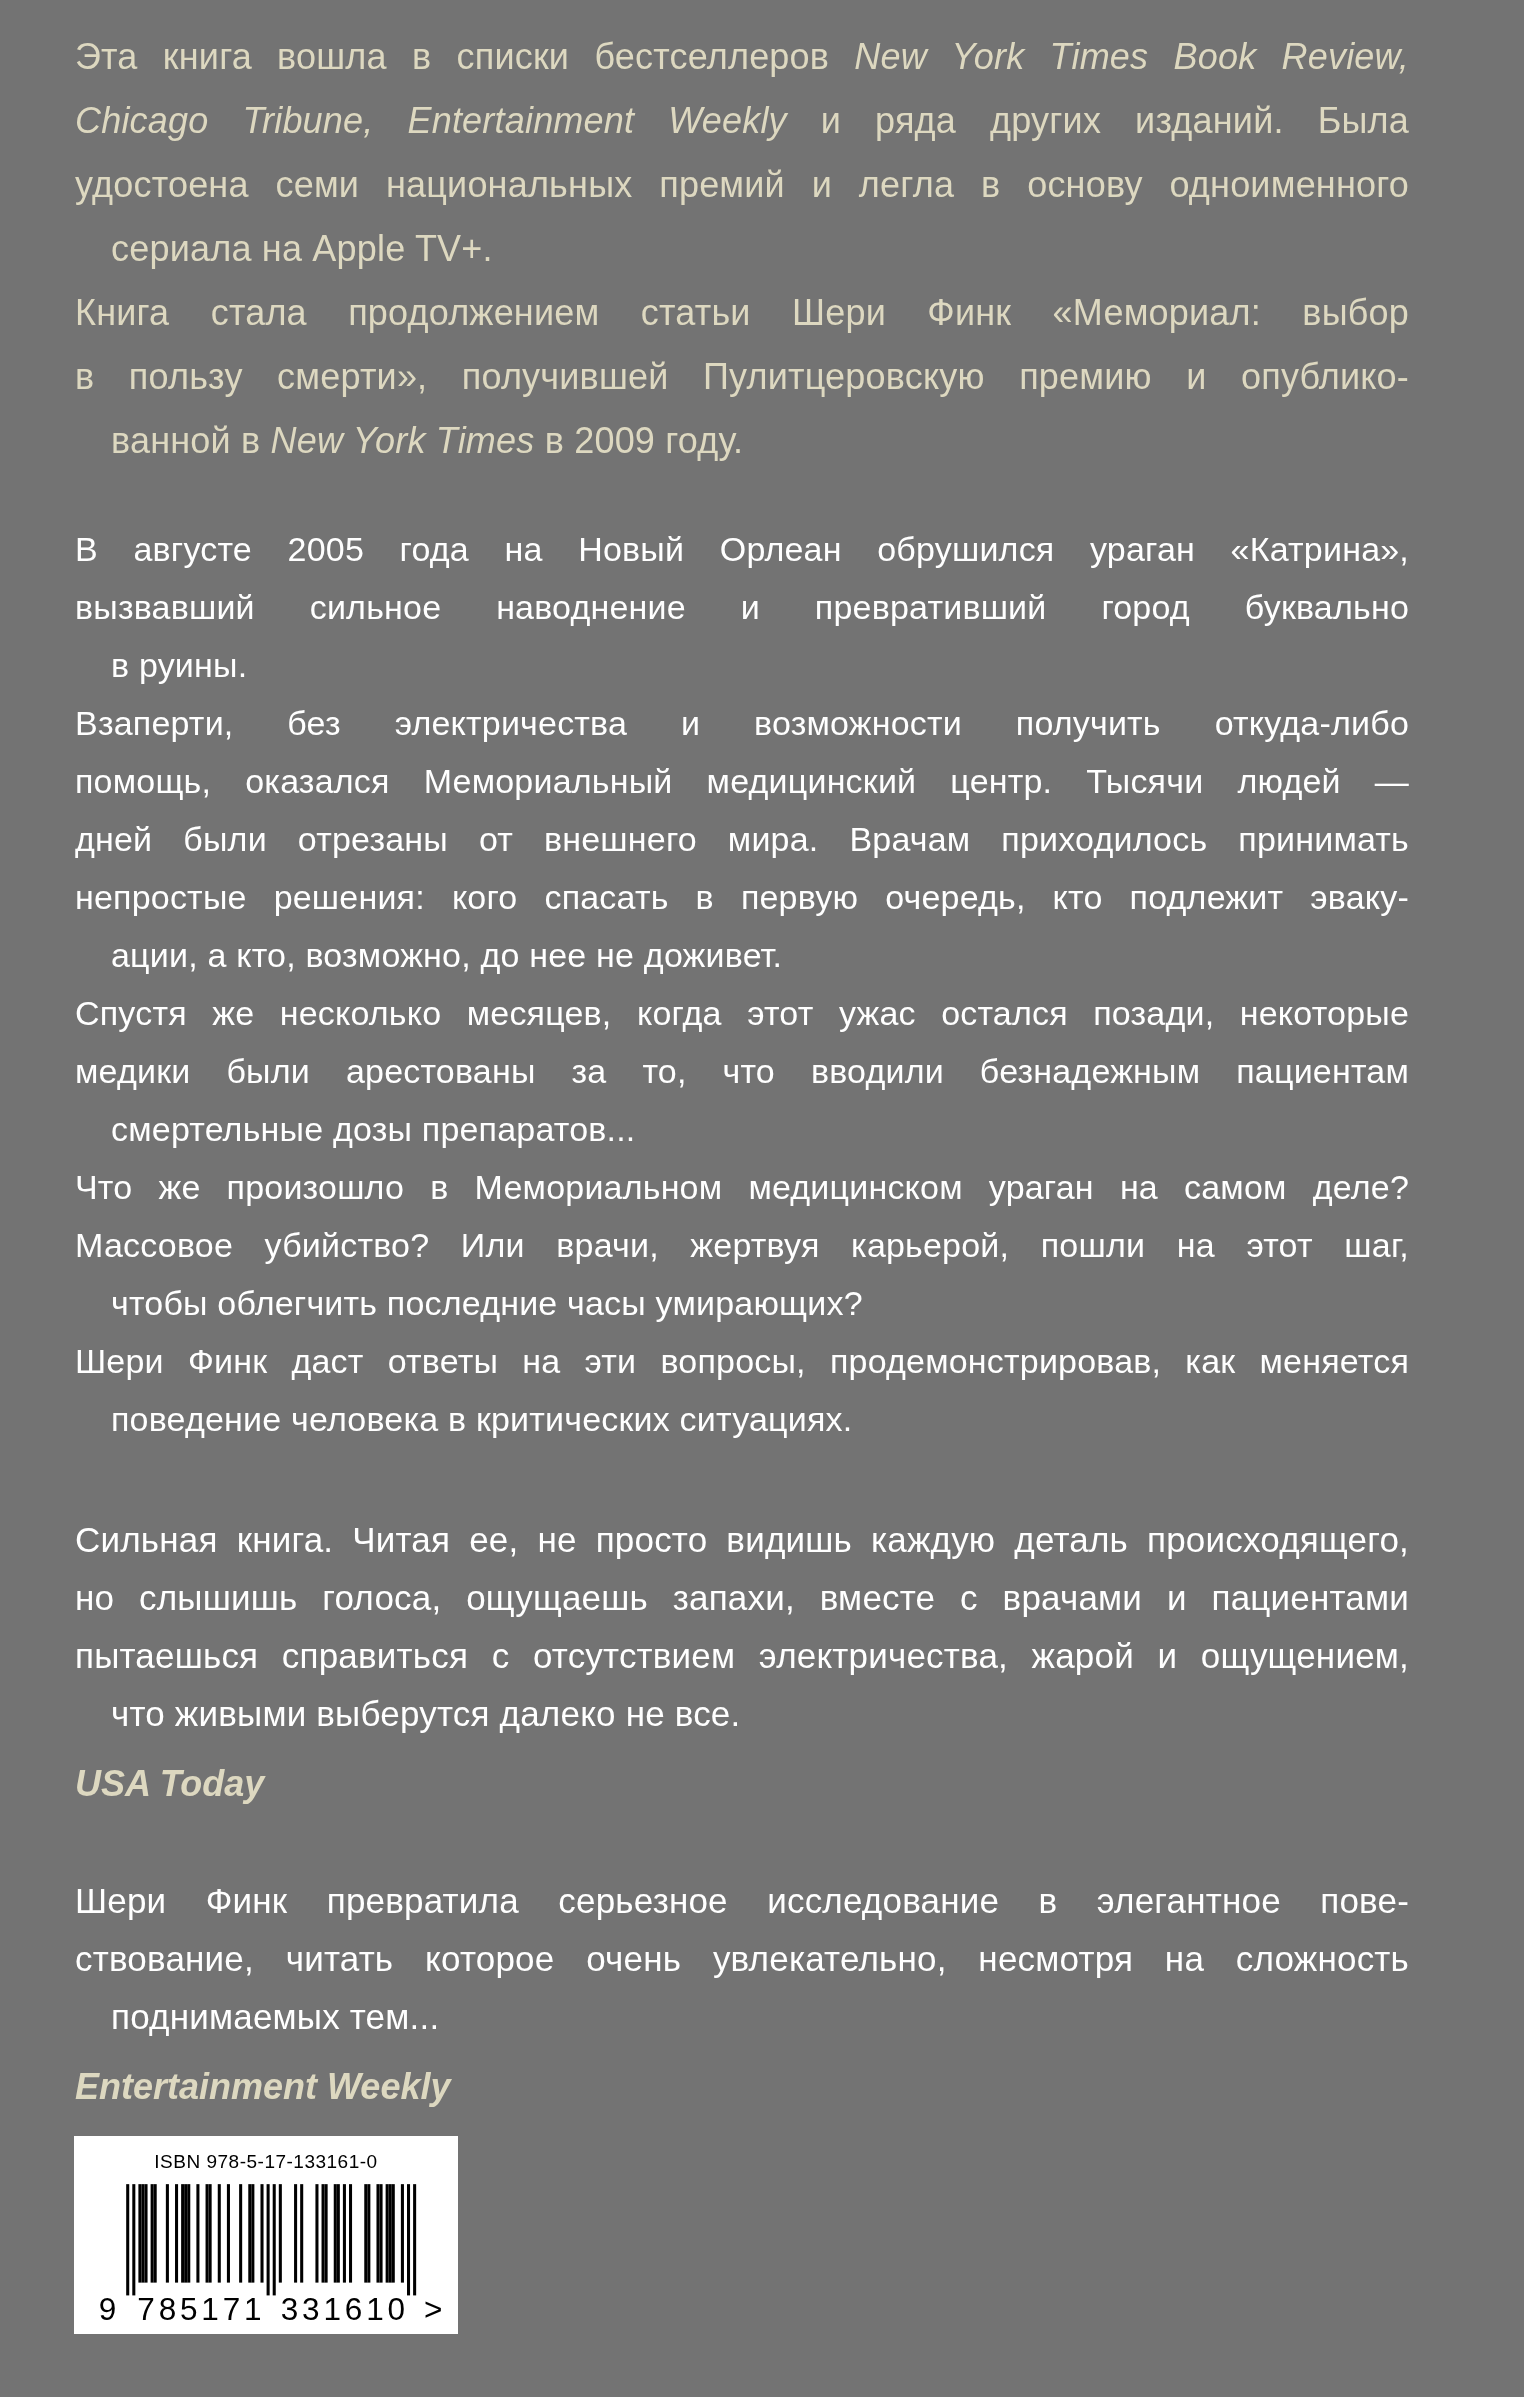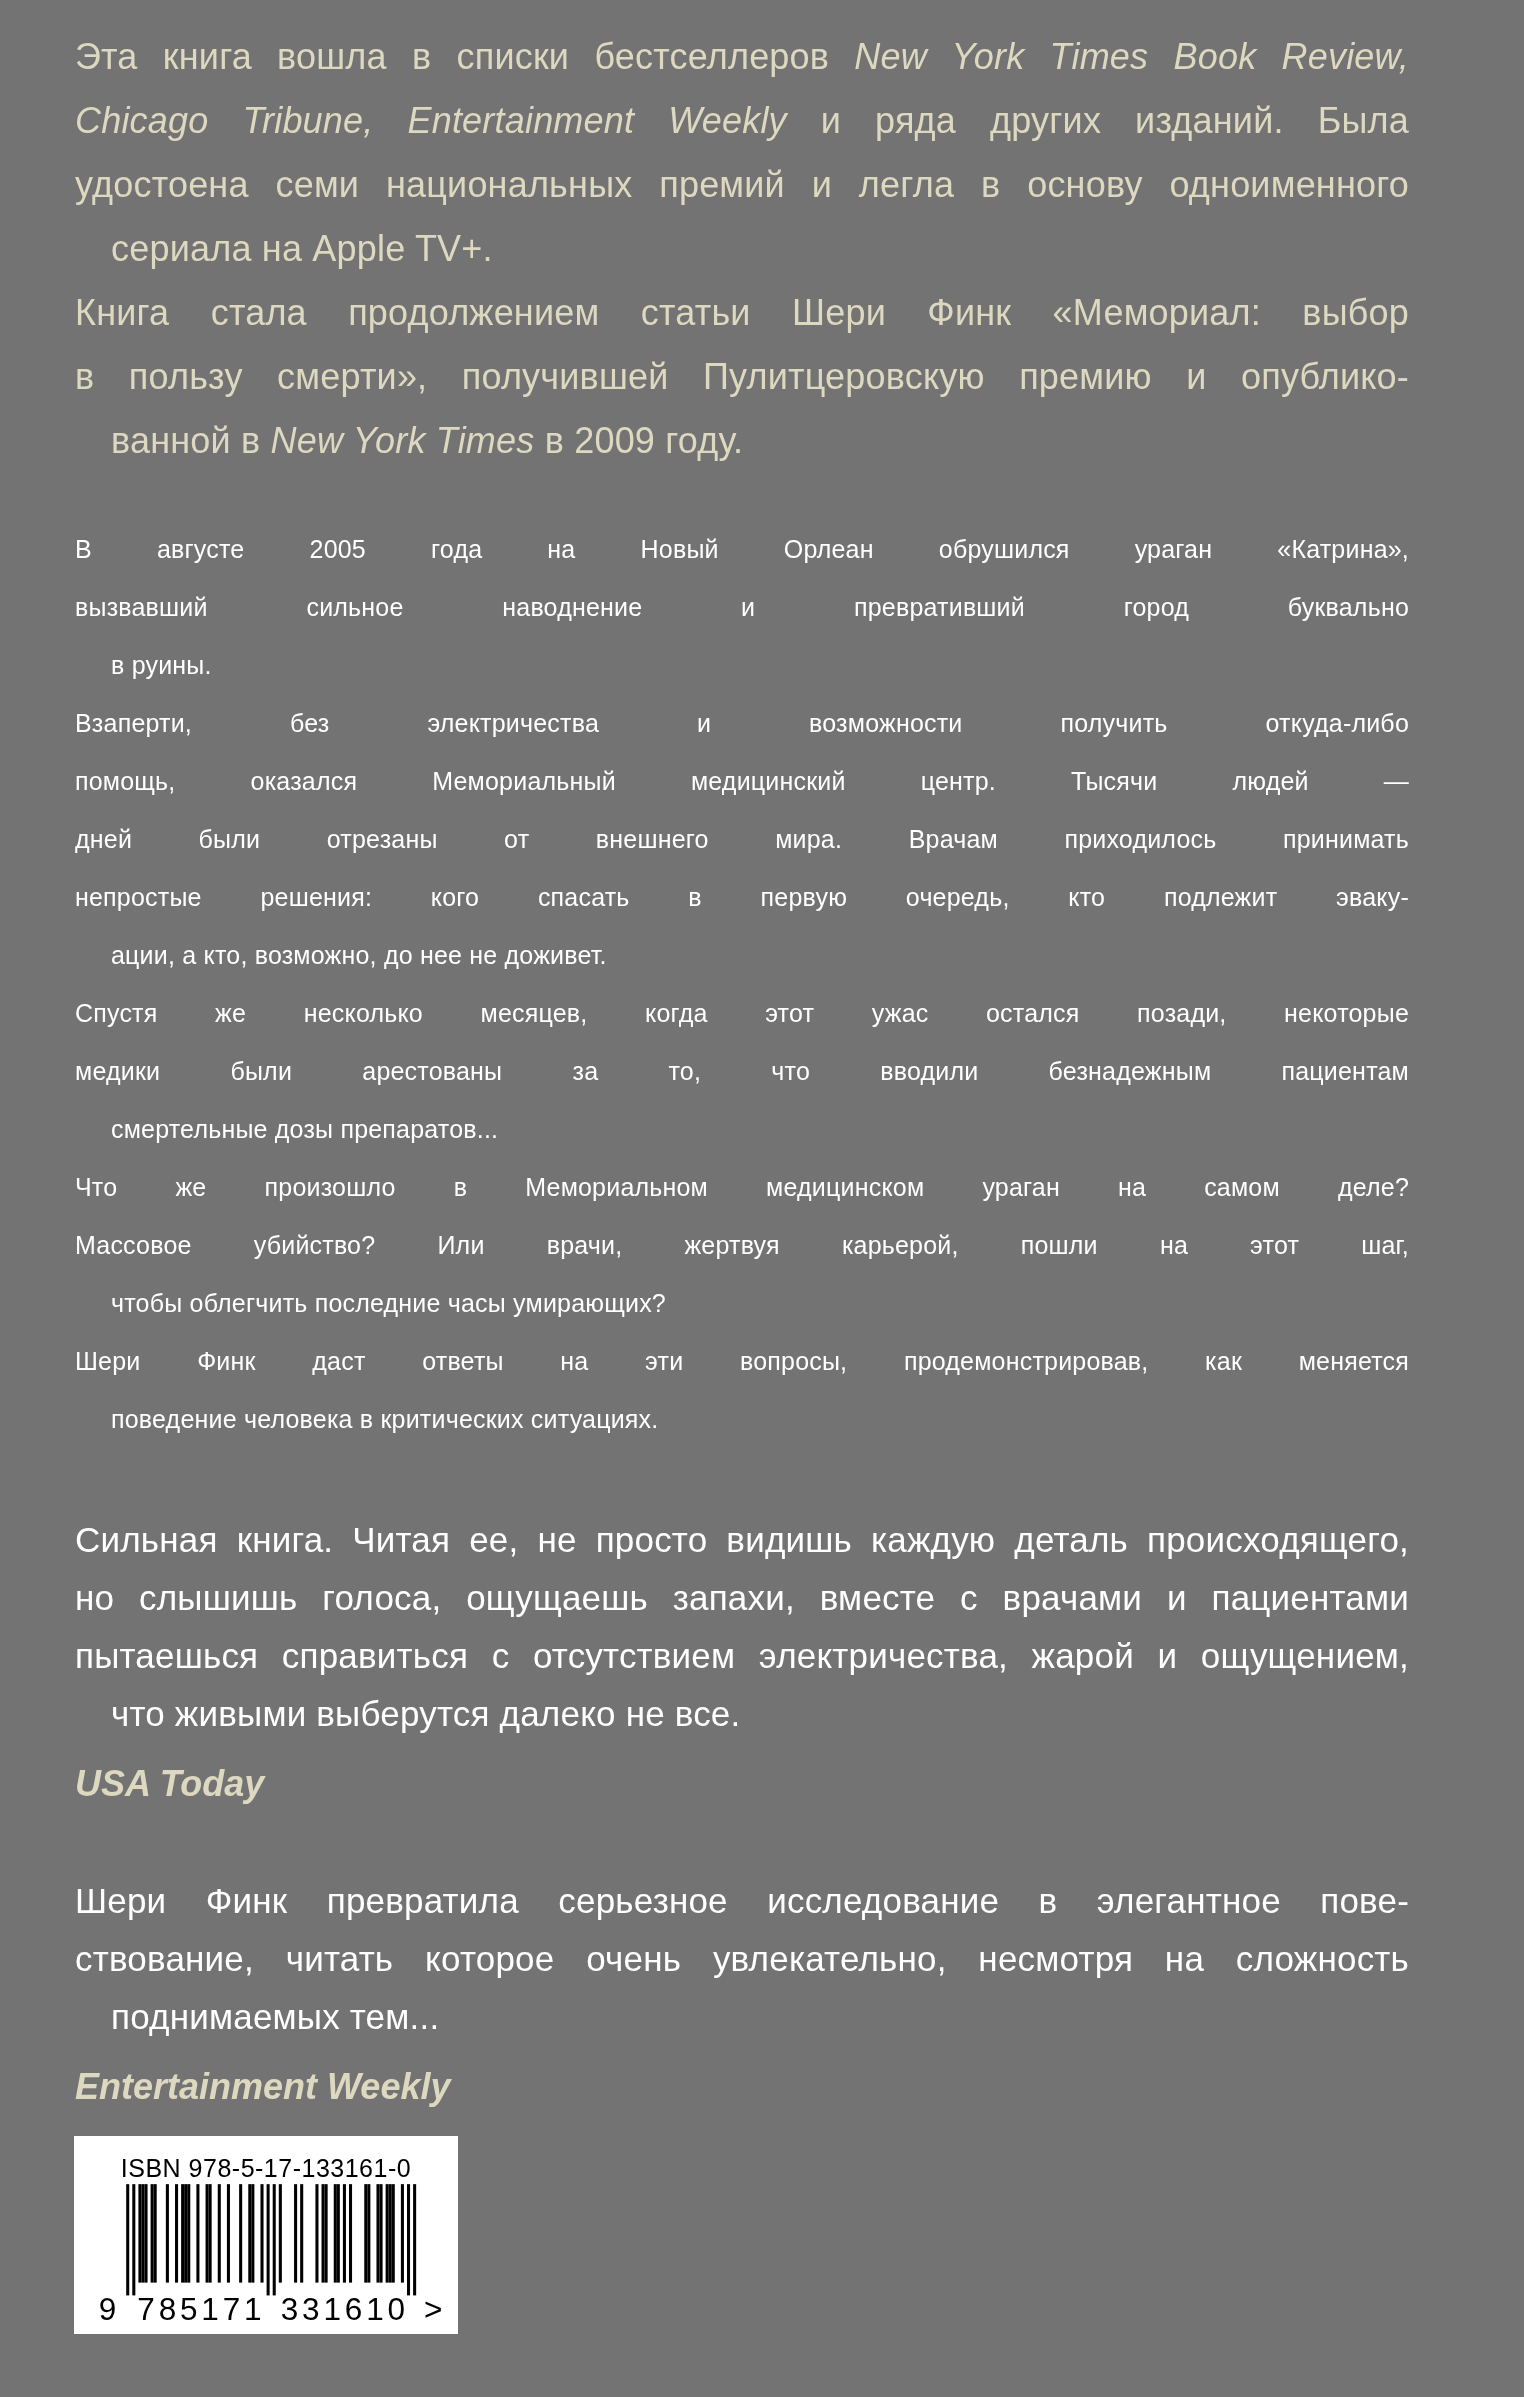--- a/index.html
+++ b/index.html
@@ -25,21 +25,21 @@
   .line em{font-style:italic;font-family:"Liberation Sans",sans-serif;}
   .intro-section{
     padding-top:24.6px;
     font-size:36px;
     line-height:64px;
     color:var(--cream,#ddd8c0);
     letter-spacing:0.2px;
   }
   .synopsis-section{
     margin-top:47px;
-    font-size:25px;
+    font-size:34px;
     line-height:58px;
     color:var(--white,#ffffff);
     letter-spacing:0.2px;
   }
   .review-section{
     margin-top:63px;
     font-size:35px;
     line-height:58px;
     color:var(--white,#ffffff);
     letter-spacing:0.2px;
@@ -55,23 +55,23 @@
   }
   .barcode-box{
     position:absolute;
     left:74px;top:2136px;
     width:384px;height:198px;
     background:var(--barcode-bg,#fff);
     color:var(--barcode-ink,#000);
   }
   .isbn-label{
     text-align:center;
-    font-size:25px;
+    font-size:19px;
     line-height:26.6px;
-    padding-top:19px;
+    padding-top:13px;
     letter-spacing:0.5px;
     color:var(--barcode-ink,#000);
   }
   .barcode-svg-wrap{
     position:absolute;
     left:0;top:48px;
     width:384px;height:148px;
   }
 </style>
 </head>

